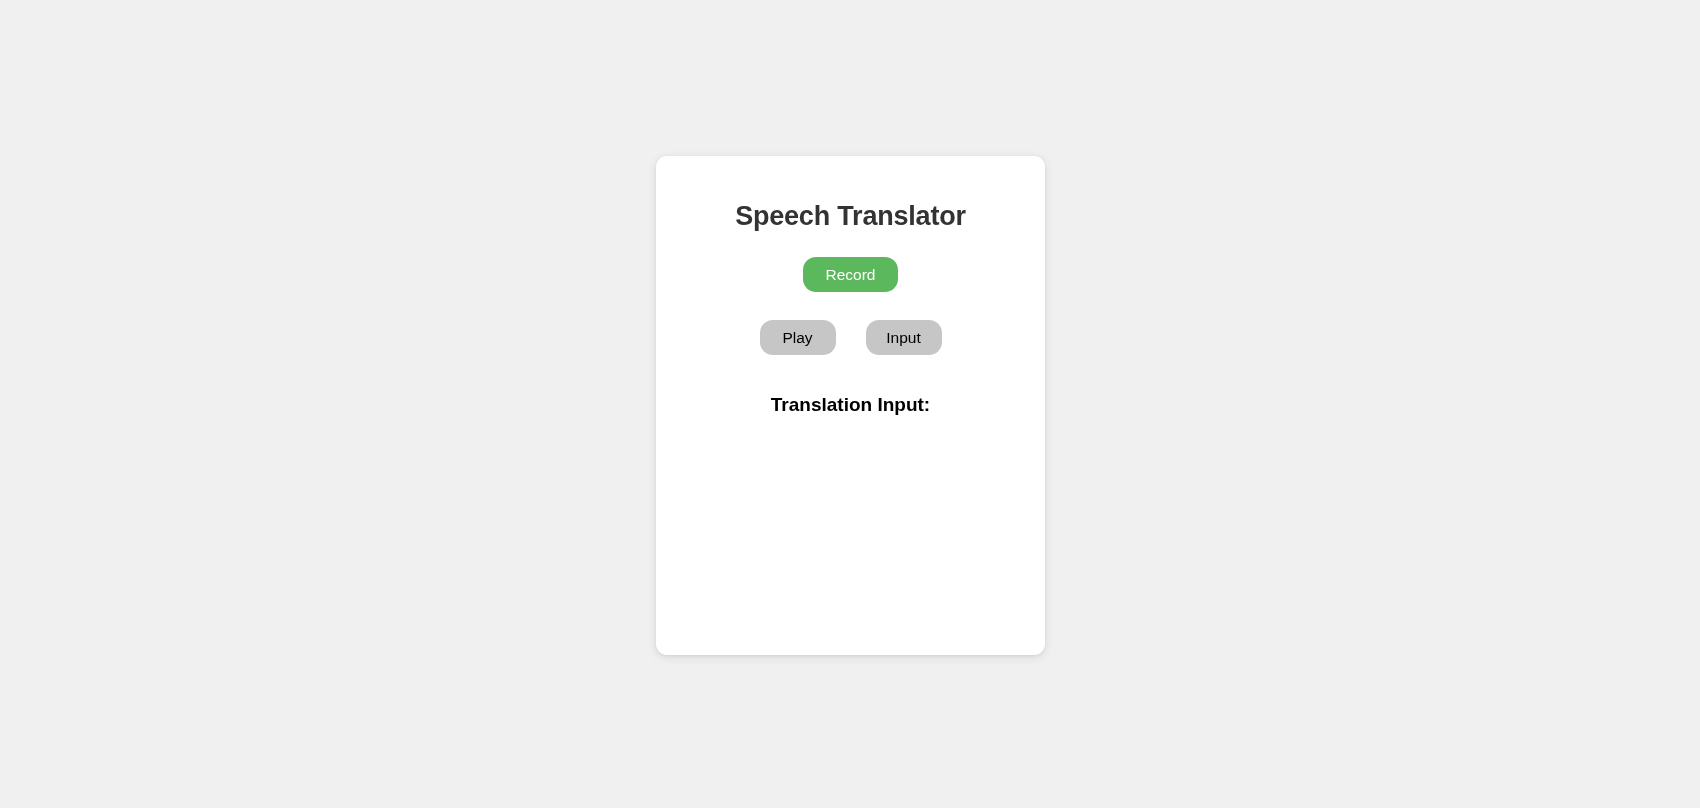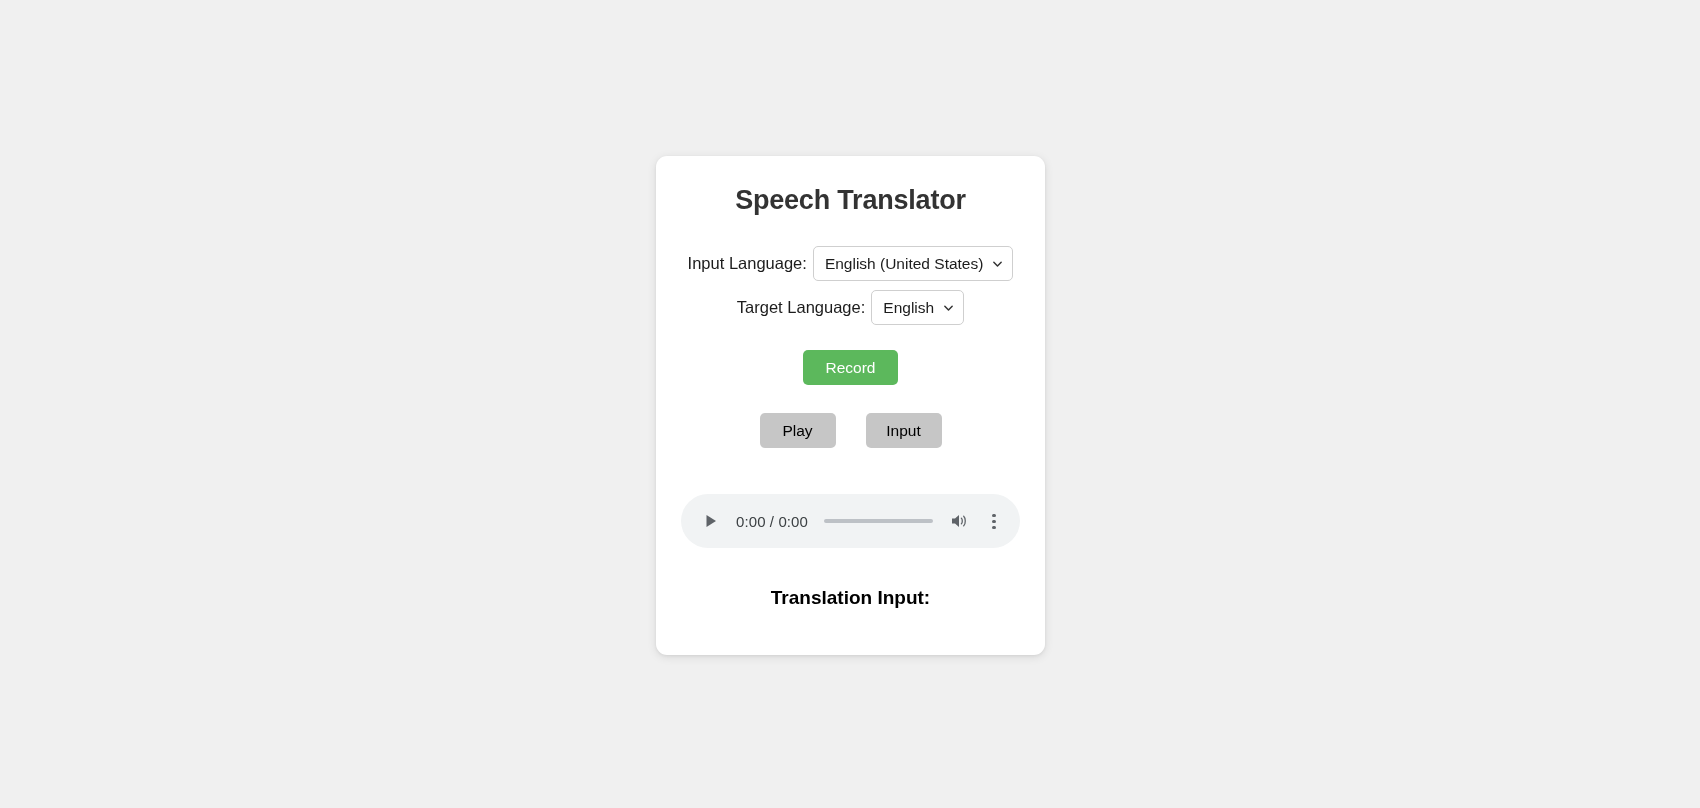--- a/index.html
+++ b/index.html
@@ -31,21 +31,21 @@
     border-radius: 11px;
     box-shadow: 0 2px 10px rgba(0,0,0,0.10), 0 1px 3px rgba(0,0,0,0.06);
     display: flex;
     flex-direction: column;
     align-items: center;
     padding: 0;
   }
 
   .app-title {
     margin: 0;
-    padding-top: 28px;
+    padding-top: 44px;
     font-size: 27px;
     font-weight: bold;
     color: #333333;
     letter-spacing: -0.2px;
     line-height: 1.2;
     text-align: center;
   }
 
   
   .lang-rows {
@@ -98,21 +98,21 @@
   
   .record-wrap {
     margin-top: 25px;
     display: flex;
     justify-content: center;
     width: 100%;
   }
 
   .btn {
     border: none;
-    border-radius: 5px;
+    border-radius: 13px;
     font-family: "Liberation Sans", sans-serif;
     font-size: 15.5px;
     line-height: 1;
     cursor: pointer;
   }
 
   .btn-record {
     background: #5cb85c;
     color: #ffffff;
     width: 95px;
@@ -214,69 +214,29 @@
 </style>
 </head>
 <body>
 
 <div class="page">
 
   <div class="card">
 
     <h1 class="app-title">Speech Translator</h1>
 
-    <div class="lang-rows">
-
-      <div class="lang-row">
-        <span class="lang-label">Input Language:</span>
-        <div class="select-box">
-          <span>English (United States)</span>
-          <svg class="chev" viewBox="0 0 12 12">
-            <path d="M2 4.2 L6 8.2 L10 4.2" fill="none" stroke="#333" stroke-width="1.6" stroke-linecap="round" stroke-linejoin="round"></path>
-          </svg>
-        </div>
-      </div>
-
-      <div class="lang-row">
-        <span class="lang-label">Target Language:</span>
-        <div class="select-box">
-          <span>English</span>
-          <svg class="chev" viewBox="0 0 12 12">
-            <path d="M2 4.2 L6 8.2 L10 4.2" fill="none" stroke="#333" stroke-width="1.6" stroke-linecap="round" stroke-linejoin="round"></path>
-          </svg>
-        </div>
-      </div>
-
-    </div>
 
     <div class="record-wrap">
       <button class="btn btn-record">Record</button>
     </div>
 
     <div class="action-row">
       <button class="btn btn-disabled">Play</button>
       <button class="btn btn-disabled">Input</button>
     </div>
 
-    <div class="audio-player">
-      <svg class="ap-play" viewBox="0 0 16 16">
-        <path d="M3.5 2 L13 8 L3.5 14 Z" fill="#5f6368"></path>
-      </svg>
-      <span class="ap-time">0:00 / 0:00</span>
-      <div class="ap-track"></div>
-      <svg class="ap-vol" viewBox="0 0 20 20">
-        <path d="M3 7.6 L6 7.6 L10 4 L10 16 L6 12.4 L3 12.4 Z" fill="#5f6368"></path>
-        <path d="M12.4 7.2 C13.6 8.2 13.6 11.8 12.4 12.8" fill="none" stroke="#5f6368" stroke-width="1.3" stroke-linecap="round"></path>
-        <path d="M14.7 5.2 C16.8 7 16.8 13 14.7 14.8" fill="none" stroke="#5f6368" stroke-width="1.3" stroke-linecap="round"></path>
-      </svg>
-      <div class="ap-menu">
-        <i></i>
-        <i></i>
-        <i></i>
-      </div>
-    </div>
 
     <h2 class="result-heading">Translation Input:</h2>
 
     <div></div>
 
   </div>
 </div>
 
 </body></html>

